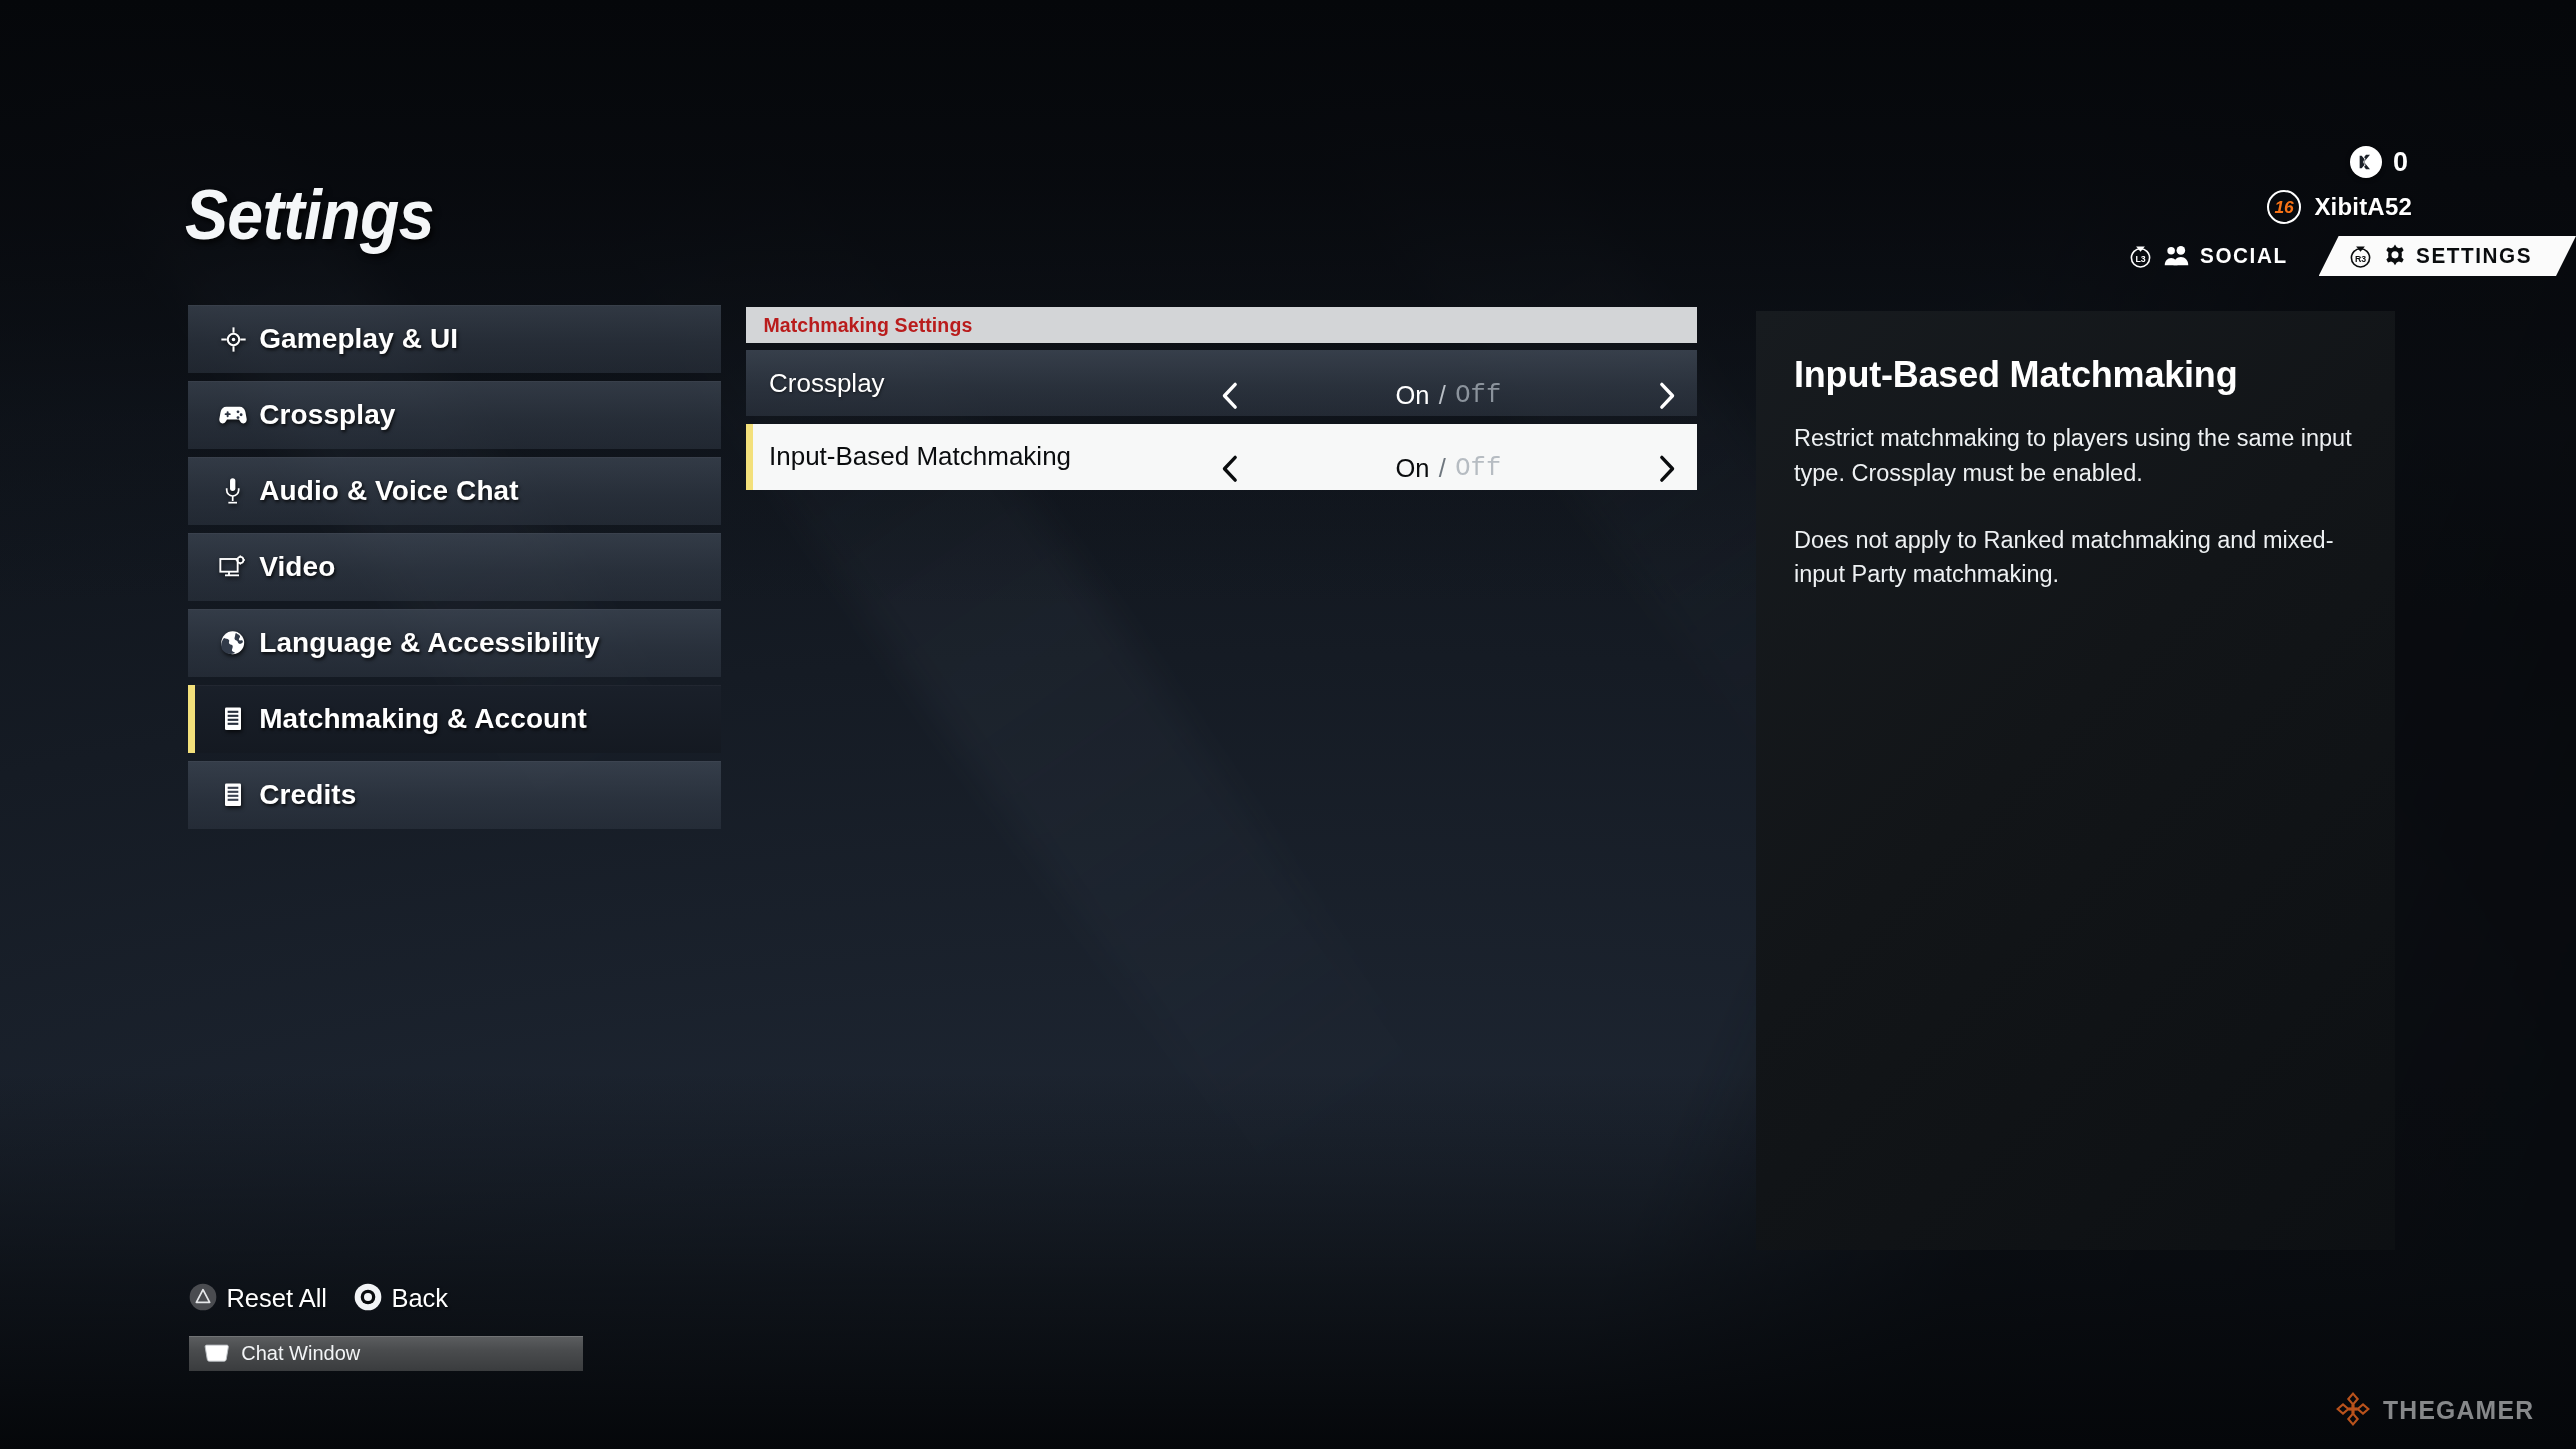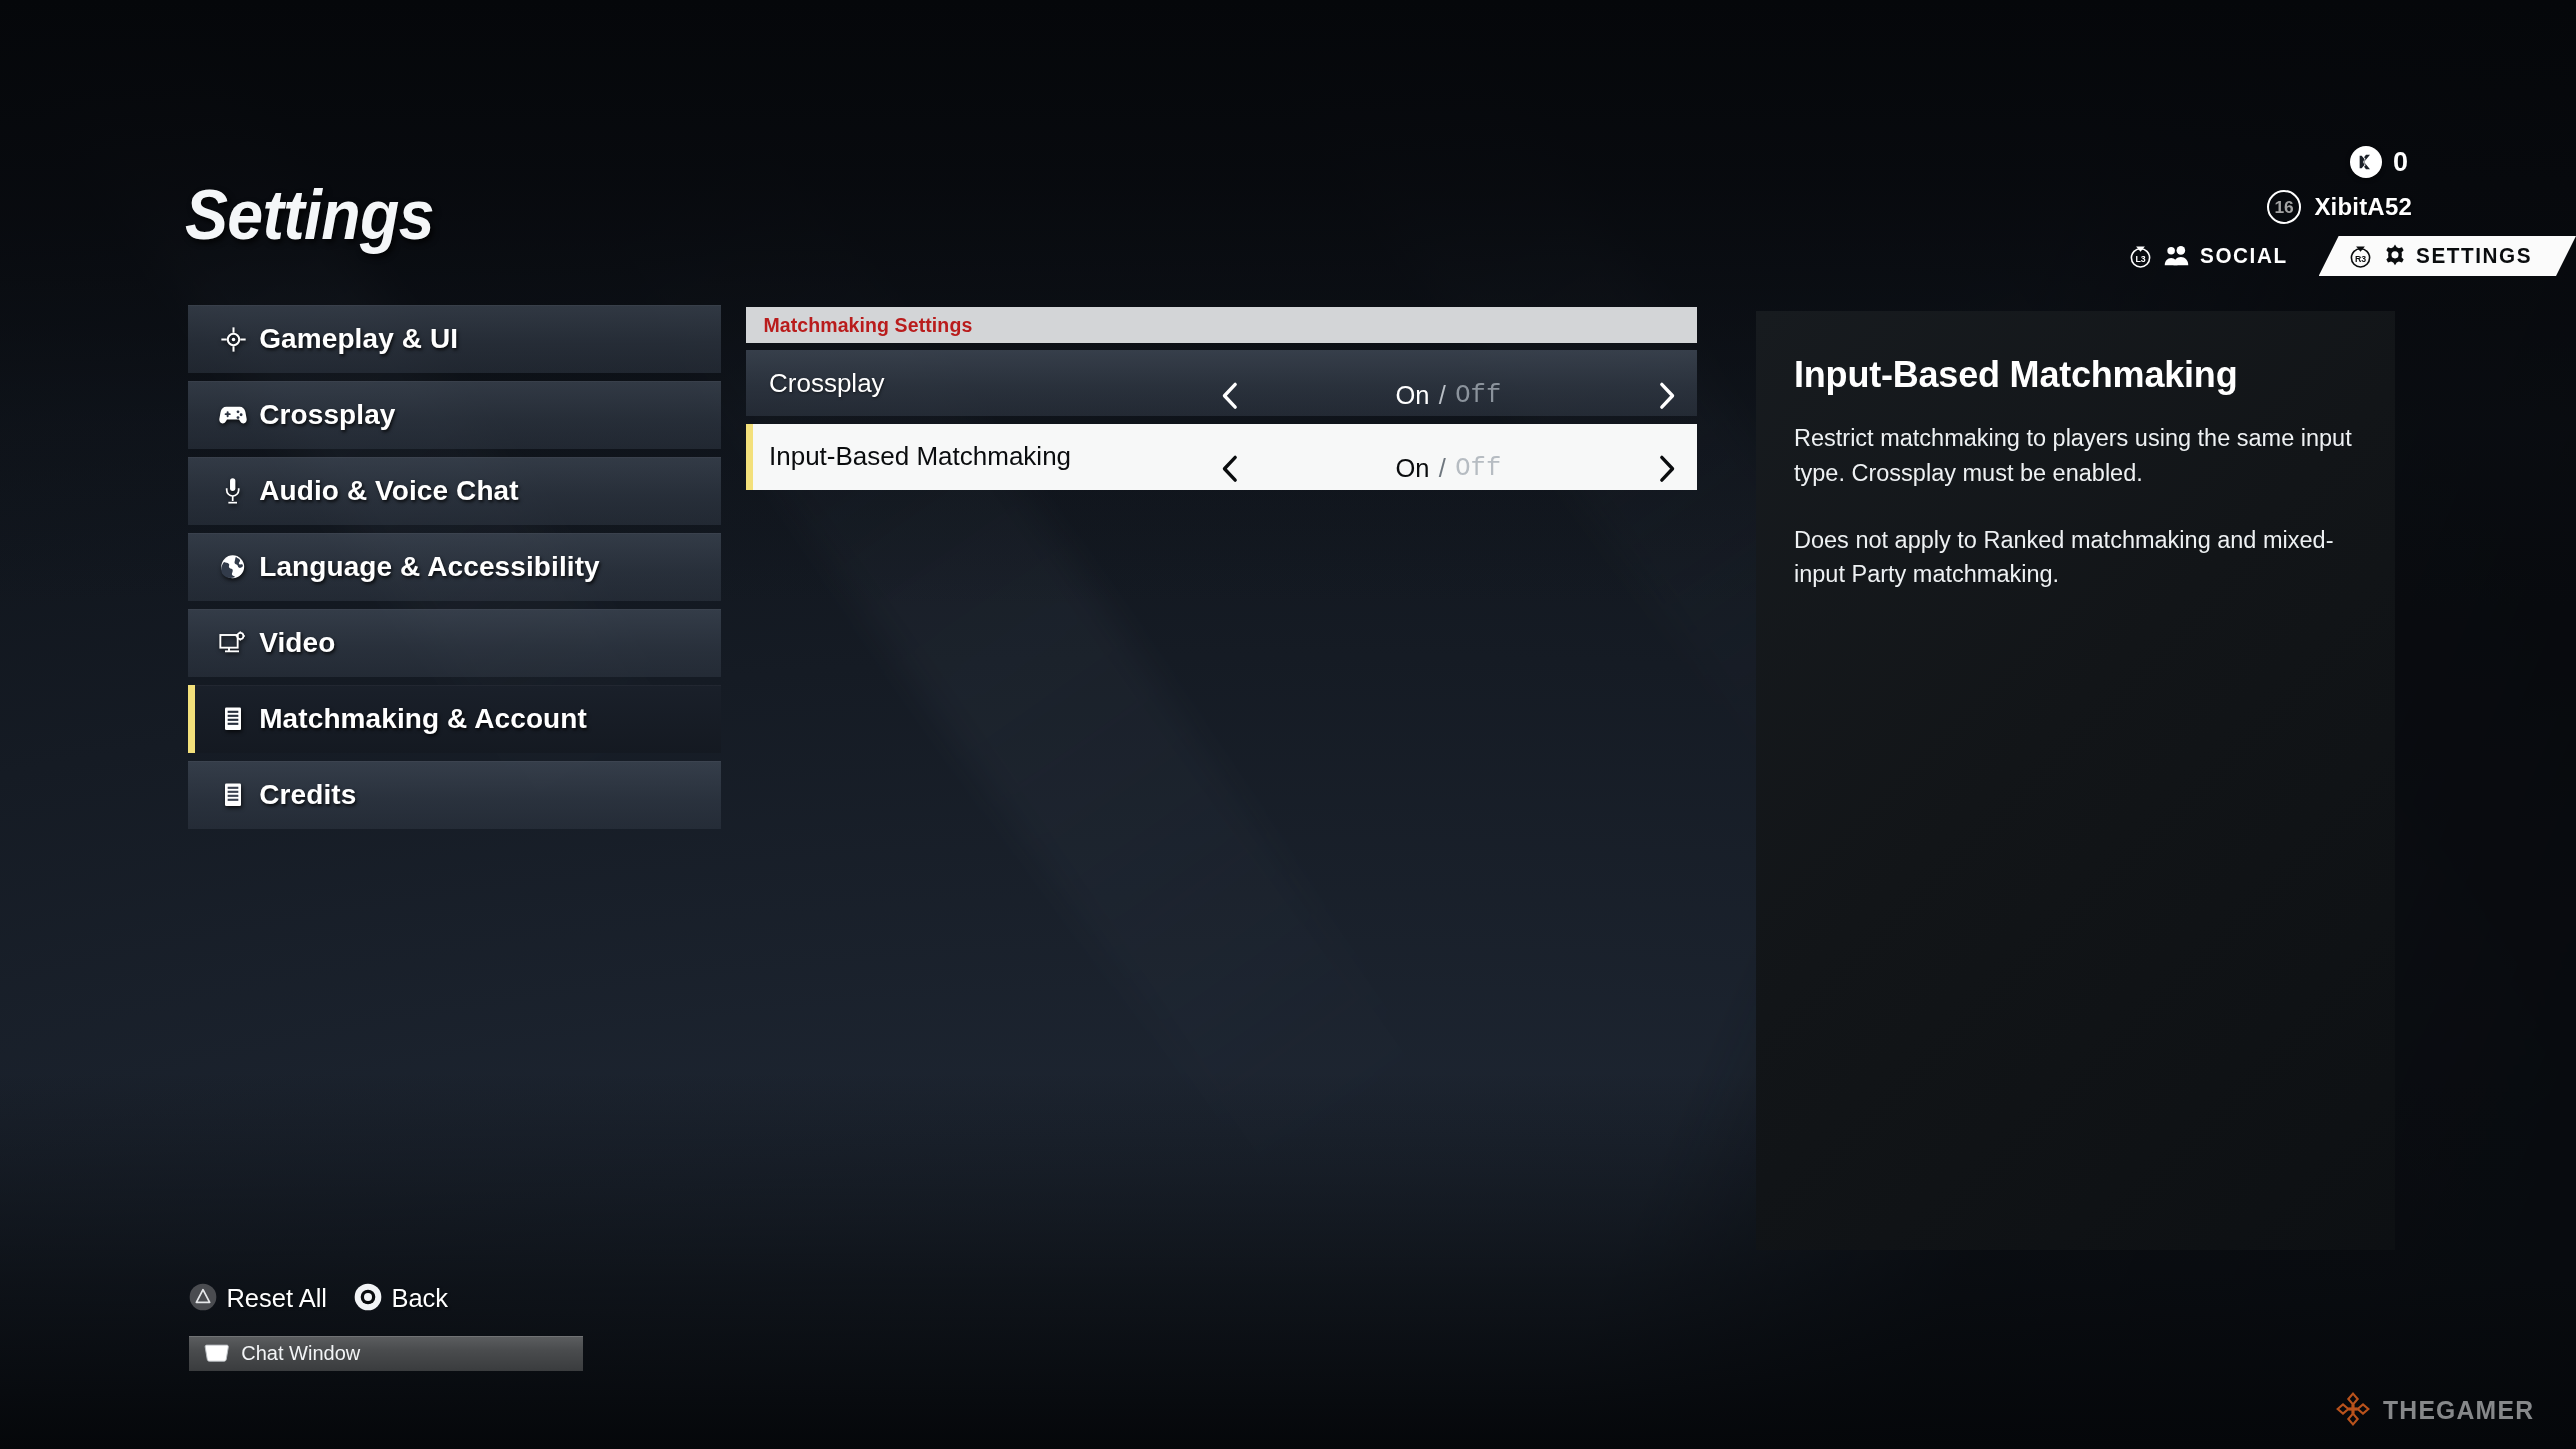--- a/index.html
+++ b/index.html
@@ -199,22 +199,23 @@
   }
 
   #player {
     position:absolute; right:164px; top:190px;
     display:flex; align-items:center; gap:13.4px;
   }
   #player .lvl {
     width:34px; height:34px; border-radius:50%;
     border:2px solid #ffffff;
     display:flex; align-items:center; justify-content:center;
-    font-size:17.4px; font-weight:bold; color:#a3a3a3;
+    font-size:17.4px; font-weight:bold; color:#f97316;
     letter-spacing:-0.3px;
+    font-style:italic;
   }
   #player .uname {
     font-size:24px; font-weight:bold; color:#ffffff;
     letter-spacing:0.2px;
     text-shadow:0.7px 1.3px 2.7px rgba(0,0,0,0.7);
   }
 
   #nav-tabs {
     position:absolute; right:0; top:236px;
     display:flex; align-items:stretch; height:40px;
@@ -340,51 +341,51 @@
 
       <span class="s-icon">
         <svg width="17.4" height="28" viewBox="0 0 26 42">
           <rect x="9" y="2" width="8" height="19" rx="4" fill="#fff"></rect>
           <path d="M4 17v2.5c0 5 4 9 9 9s9-4 9-9V17" fill="none" stroke="#fff" stroke-width="2.6"></path>
           <line x1="13" y1="28.5" x2="13" y2="36" stroke="#fff" stroke-width="2.6"></line>
           <line x1="6.5" y1="38.5" x2="19.5" y2="38.5" stroke="#fff" stroke-width="2.6"></line>
         </svg>
       </span>
       <span class="s-label">Audio &amp; Voice Chat</span>
-    </div>
-
-    <div class="side-item">
-
-      <span class="s-icon">
-        <svg width="25.5" height="25.5" viewBox="0 0 38 38">
-          <circle cx="19" cy="19" r="17" fill="#fff"></circle>
-          <path d="M6 12c3 1.5 5 0.5 7 2.5s-1 4 1 6 5 1 5 4-2 4-1 6.5 4 1 4 3.5a17 17 0 0 1-19-5.5C1 24 2 16 6 12z" fill="#323b4a"></path>
-          <path d="M24 4c1 2.5 4 2 5.5 4.5S27 13 28.5 15s4.5-1 5.5 1.5-3 5-5.5 4-1.5-4.5-4-5-3.5-2.5-2.5-5S22.5 5 24 4z" fill="#323b4a"></path>
-        </svg>
-      </span>
-      <span class="s-label">Language &amp; Accessibility</span>
     </div>
 
     <div class="side-item">
 
       <span class="s-icon">
         <svg width="28" height="24" viewBox="0 0 42 36">
           <rect x="2" y="6" width="26" height="19" fill="none" stroke="#fff" stroke-width="2.8"></rect>
           <line x1="9" y1="30.5" x2="30" y2="30.5" stroke="#fff" stroke-width="2.8"></line>
           <line x1="15" y1="25" x2="15" y2="30.5" stroke="#fff" stroke-width="2.8"></line>
           <circle cx="32" cy="7.5" r="4.6" fill="none" stroke="#fff" stroke-width="2.6"></circle>
           <g stroke="#fff" stroke-width="2.2">
             <line x1="32" y1="0.6" x2="32" y2="3"></line>
             <line x1="32" y1="12" x2="32" y2="14.4"></line>
             <line x1="25.1" y1="7.5" x2="27.5" y2="7.5"></line>
             <line x1="36.5" y1="7.5" x2="38.9" y2="7.5"></line>
           </g>
         </svg>
       </span>
       <span class="s-label">Video</span>
+    </div>
+
+    <div class="side-item">
+
+      <span class="s-icon">
+        <svg width="25.5" height="25.5" viewBox="0 0 38 38">
+          <circle cx="19" cy="19" r="17" fill="#fff"></circle>
+          <path d="M6 12c3 1.5 5 0.5 7 2.5s-1 4 1 6 5 1 5 4-2 4-1 6.5 4 1 4 3.5a17 17 0 0 1-19-5.5C1 24 2 16 6 12z" fill="#323b4a"></path>
+          <path d="M24 4c1 2.5 4 2 5.5 4.5S27 13 28.5 15s4.5-1 5.5 1.5-3 5-5.5 4-1.5-4.5-4-5-3.5-2.5-2.5-5S22.5 5 24 4z" fill="#323b4a"></path>
+        </svg>
+      </span>
+      <span class="s-label">Language &amp; Accessibility</span>
     </div>
 
     <div class="side-item selected">
       <span class="accent"></span>
       <span class="s-icon">
         <svg width="20" height="25.5" viewBox="0 0 30 38">
           <rect x="3" y="2" width="24" height="34" rx="2" fill="#fff"></rect>
           <g fill="#272f3c">
             <rect x="7" y="7" width="16" height="3.2"></rect>
             <rect x="7" y="13" width="16" height="3.2"></rect>

